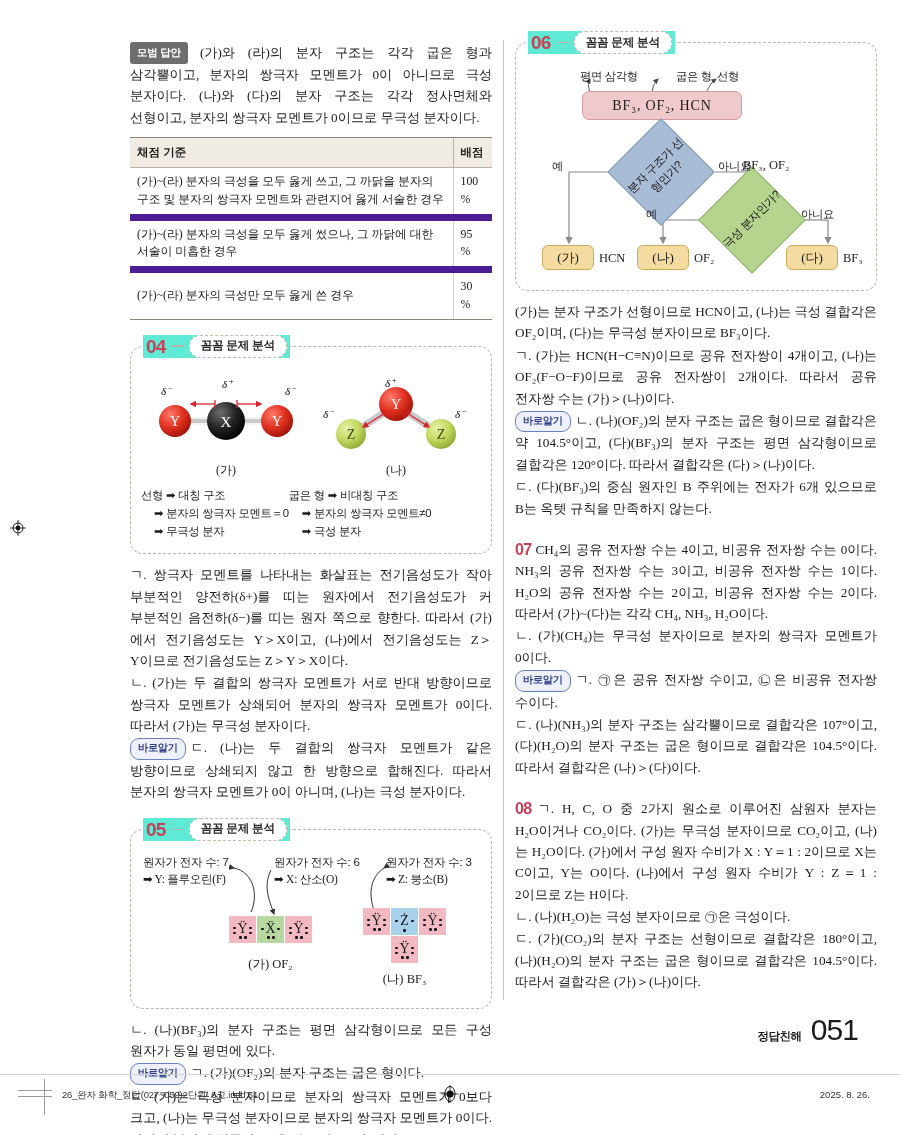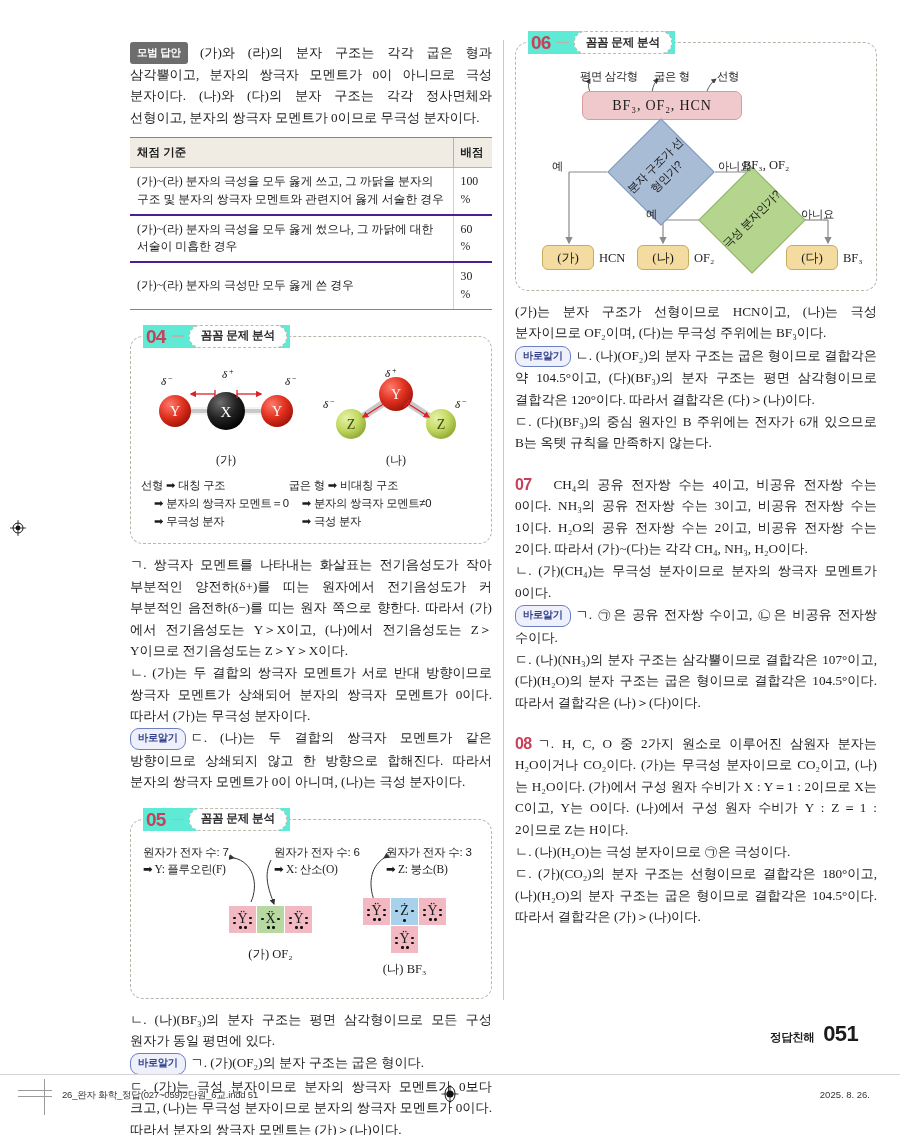--- a/index.html
+++ b/index.html
@@ -47,21 +47,21 @@
     padding:1px 7px 2px; border-radius:9px;
     vertical-align:1px; margin-right:5px; letter-spacing:-.03em;
   }
 
   
   .score-table {
     width:100%; border-collapse:collapse; margin-top:9px;
     font-size:11.8px; line-height:1.5;
   }
   .score-table th, .score-table td {
-    border-top:1px solid #b9b2a6; border-bottom:2px solid #4c1d95;
+    border-top:1px solid #b9b2a6; border-bottom:7px solid #4c1d95;
     padding:5px 7px; text-align:left; vertical-align:middle;
     word-break:keep-all;
   }
   .score-table thead th {
     background:#f0ece4; font-family:"Liberation Sans", sans-serif;
     font-weight:bold; font-size:11.5px;
     border-top:1.6px solid #8d857a; border-bottom:1px solid #b9b2a6;
     padding:6px 7px;
   }
   .score-table tbody tr:last-child td { border-bottom:1.6px solid #8d857a; }
@@ -143,21 +143,21 @@
   }
   .fl-txt { position:absolute; font-family:"Liberation Sans", sans-serif; font-size:11.3px; letter-spacing:-.03em; }
   .fl-mol { position:absolute; font-family:"Liberation Serif", serif; font-size:12.5px; }
 
   
   .pg-foot {
     position:absolute; right:42px; bottom:88px;
     display:flex; align-items:baseline; gap:9px;
   }
   .pg-label { font-family:"Liberation Sans", sans-serif; font-size:11.5px; font-weight:bold; letter-spacing:-.04em; }
-  .pg-num { font-family:"Liberation Sans", sans-serif; font-size:22px; font-weight:bold; letter-spacing:-.03em; }
+  .pg-num { font-family:"Liberation Sans", sans-serif; font-size:30px; font-weight:normal; letter-spacing:-.03em; }
 
   .foot-rule { position:absolute; left:0; right:0; bottom:60px; height:1px; background:#d5d5d5; }
   .foot-bar { position:absolute; left:0; right:0; bottom:22px; height:28px; }
   .foot-left {
     position:absolute; left:62px; top:4px;
     font-family:"Liberation Sans", sans-serif; font-size:9.5px; color:#333;
     letter-spacing:-.02em;
   }
   .foot-tick { position:absolute; left:44px; top:-6px; width:1px; height:36px; background:#9a9a9a; }
   .foot-right {
@@ -190,21 +190,21 @@
           <th class="col-pt">배점</th>
         </tr>
       </thead>
       <tbody>
         <tr>
           <td>(가)~(라) 분자의 극성을 모두 옳게 쓰고, 그 까닭을 분자의 구조 및 분자의 쌍극자 모멘트와 관련지어 옳게 서술한 경우</td>
           <td class="col-pt">100 %</td>
         </tr>
         <tr>
           <td>(가)~(라) 분자의 극성을 모두 옳게 썼으나, 그 까닭에 대한 서술이 미흡한 경우</td>
-          <td class="col-pt">60 %</td>
+          <td class="col-pt">95 %</td>
         </tr>
         <tr>
           <td>(가)~(라) 분자의 극성만 모두 옳게 쓴 경우</td>
           <td class="col-pt">30 %</td>
         </tr>
       </tbody>
     </table>
 
     <div class="analysis" style="margin-top:26px;">
       <div class="analysis-head">
@@ -427,21 +427,21 @@
           <line x1="228" y1="107" x2="228" y2="126" stroke="#8a8a8a" stroke-width="1.2" marker-end="url(#ahG)"></line>
 
           <line x1="177" y1="155" x2="139" y2="155" stroke="#8a8a8a" stroke-width="1.2"></line>
           <line x1="139" y1="155" x2="139" y2="178" stroke="#8a8a8a" stroke-width="1.2" marker-end="url(#ahG)"></line>
 
           <line x1="279" y1="155" x2="304" y2="155" stroke="#8a8a8a" stroke-width="1.2"></line>
           <line x1="304" y1="155" x2="304" y2="178" stroke="#8a8a8a" stroke-width="1.2" marker-end="url(#ahG)"></line>
         </svg>
 
         <span class="fl-txt" style="left:56px; top:4px;">평면 삼각형</span>
-        <span class="fl-txt" style="left:130px; top:4px;">굽은 형</span>
+        <span class="fl-txt" style="left:152px; top:4px;">굽은 형</span>
         <span class="fl-txt" style="left:193px; top:4px;">선형</span>
 
         <div class="fl-bar" style="left:58px; top:26px; width:160px; height:29px;">BF₃,    OF₂,    HCN</div>
 
         <div class="fl-dia" style="left:99px; top:69px; width:76px; height:76px;">
           <span class="dia-shape dia-blue"></span>
           <span class="inner" style="position:relative; z-index:1;">분자 구조가 선형인가?</span>
         </div>
 
         <div class="fl-dia" style="left:190px; top:117px; width:76px; height:76px;">
@@ -459,28 +459,29 @@
         <span class="fl-mol" style="left:75px; top:186px;">HCN</span>
 
         <div class="fl-box" style="left:113px; top:180px; width:52px; height:25px;">(나)</div>
         <span class="fl-mol" style="left:170px; top:186px;">OF₂</span>
 
         <div class="fl-box" style="left:262px; top:180px; width:52px; height:25px;">(다)</div>
         <span class="fl-mol" style="left:319px; top:186px;">BF₃</span>
       </div>
     </div>
 
-    <p class="para">(가)는 분자 구조가 선형이므로 HCN이고, (나)는 극성 분자이므로 OF₂이며, (다)는 무극성 주위에는 BF₃이다.</p>
+    <p class="para">(가)는 분자 구조가 선형이므로 HCN이고, (나)는 극성 결합각은 OF₂이며, (다)는 무극성 분자이므로 BF₃이다.</p>
+    <p class="para">ㄱ. (가)는 HCN(H−C≡N)이므로 공유 전자쌍이 4개이고, (나)는 OF₂(F−O−F)이므로 공유 전자쌍이 2개이다. 따라서 공유 전자쌍 수는 (가)＞(나)이다.</p>
     <p class="para">
       <span class="badge-baro">바로알기</span><span>ㄴ. (나)(OF₂)의 분자 구조는 굽은 형이므로 결합각은 약 104.5°이고, (다)(BF₃)의 분자 구조는 평면 삼각형이므로 결합각은 120°이다. 따라서 결합각은 (다)＞(나)이다.</span>
     </p>
     <p class="para">ㄷ. (다)(BF₃)의 중심 원자인 B 주위에는 전자가 6개 있으므로 B는 옥텟 규칙을 만족하지 않는다.</p>
 
     <p class="para" style="margin-top:20px;">
-      <span class="qnum" style="font-size:16px; margin-right:22px; vertical-align:-1px;">07</span><span>CH₄의 공유 전자쌍 수는 4이고, 비공유 전자쌍 수는 0이다. NH₃의 공유 전자쌍 수는 3이고, 비공유 전자쌍 수는 1이다. H₂O의 공유 전자쌍 수는 2이고, 비공유 전자쌍 수는 2이다. 따라서 (가)~(다)는 각각 CH₄, NH₃, H₂O이다.</span>
+      <span class="qnum" style="font-size:16px; margin-right:4px; vertical-align:-1px;">07</span><span>CH₄의 공유 전자쌍 수는 4이고, 비공유 전자쌍 수는 0이다. NH₃의 공유 전자쌍 수는 3이고, 비공유 전자쌍 수는 1이다. H₂O의 공유 전자쌍 수는 2이고, 비공유 전자쌍 수는 2이다. 따라서 (가)~(다)는 각각 CH₄, NH₃, H₂O이다.</span>
     </p>
     <p class="para">ㄴ. (가)(CH₄)는 무극성 분자이므로 분자의 쌍극자 모멘트가 0이다.</p>
     <p class="para">
       <span class="badge-baro">바로알기</span><span>ㄱ. ㉠은 공유 전자쌍 수이고, ㉡은 비공유 전자쌍 수이다.</span>
     </p>
     <p class="para">ㄷ. (나)(NH₃)의 분자 구조는 삼각뿔이므로 결합각은 107°이고, (다)(H₂O)의 분자 구조는 굽은 형이므로 결합각은 104.5°이다. 따라서 결합각은 (나)＞(다)이다.</p>
 
     <p class="para" style="margin-top:20px;">
       <span class="qnum" style="font-size:16px; margin-right:6px; vertical-align:-1px;">08</span><span>ㄱ. H, C, O 중 2가지 원소로 이루어진 삼원자 분자는 H₂O이거나 CO₂이다. (가)는 무극성 분자이므로 CO₂이고, (나)는 H₂O이다. (가)에서 구성 원자 수비가 X : Y＝1 : 2이므로 X는 C이고, Y는 O이다. (나)에서 구성 원자 수비가 Y : Z＝1 : 2이므로 Z는 H이다.</span>
     </p>

